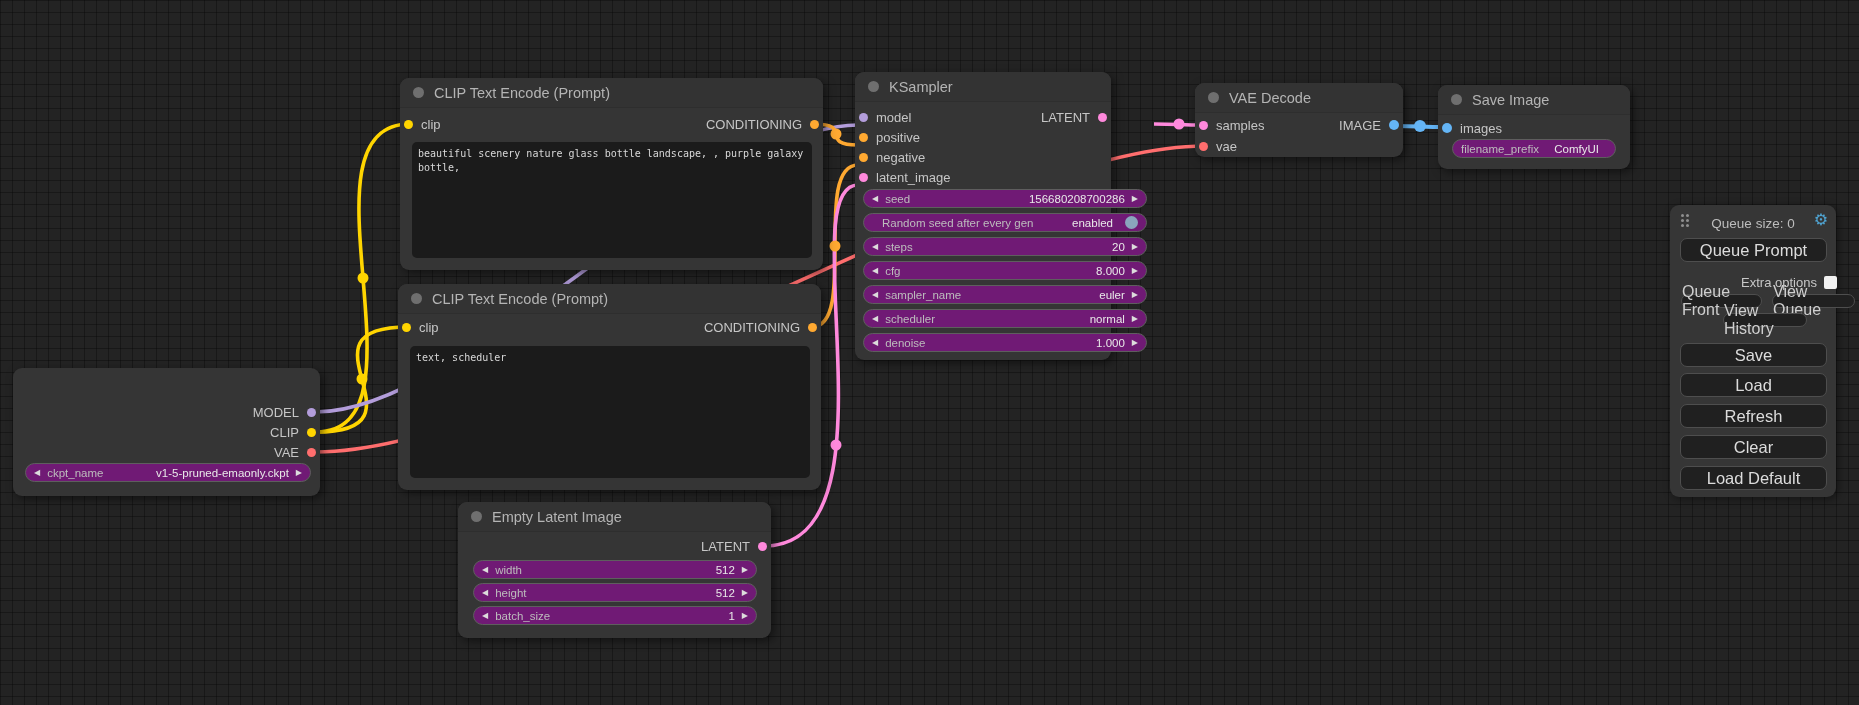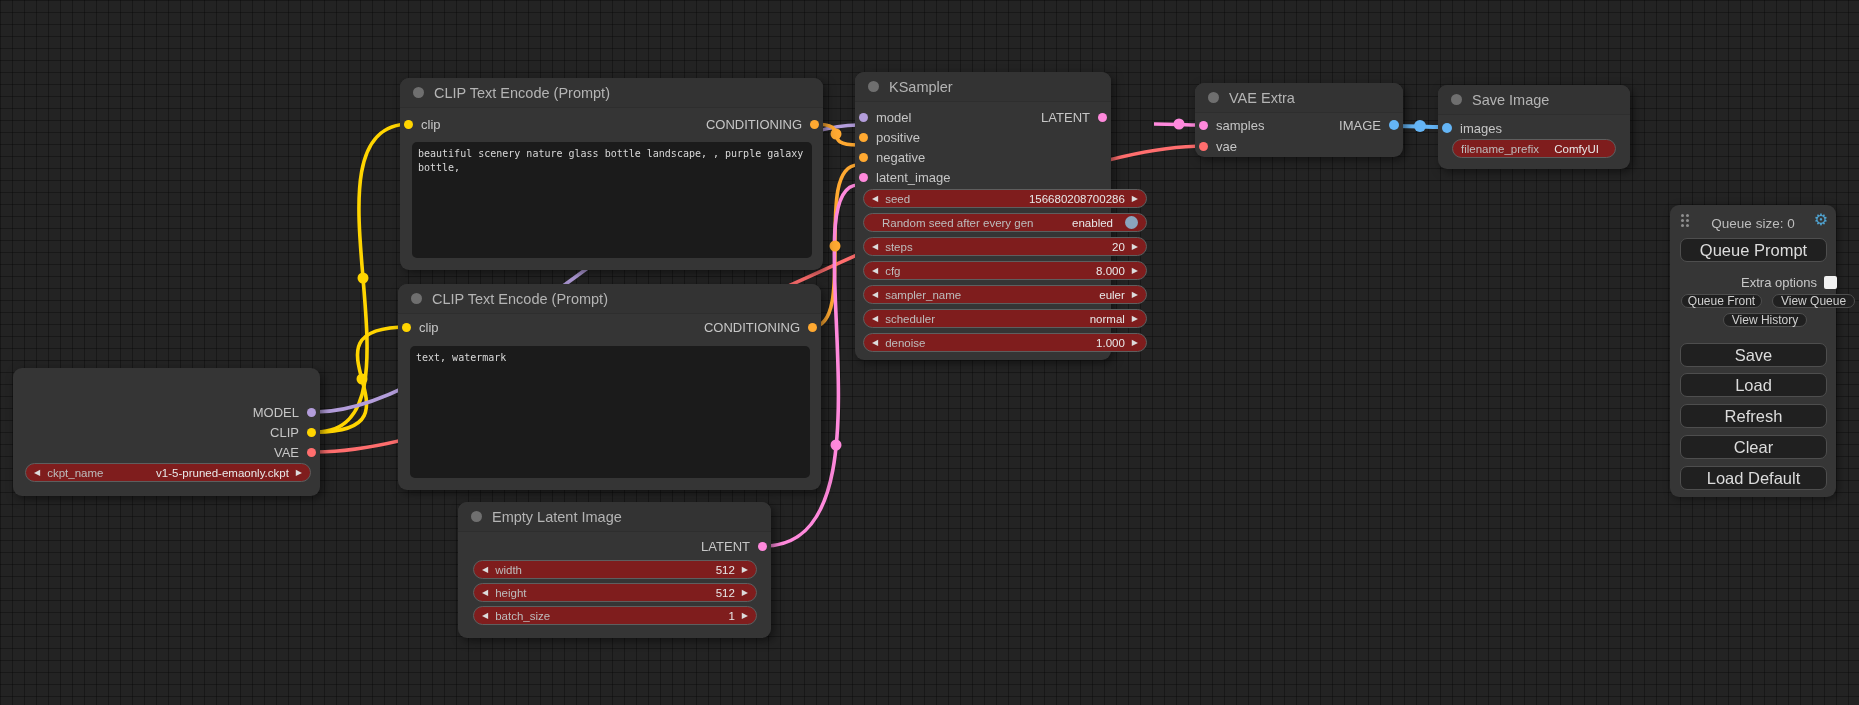--- a/index.html
+++ b/index.html
@@ -24,21 +24,21 @@
     border-bottom:1px solid #2e2e2e;
   }
   .tdot{width:11px;height:11px;border-radius:50%;background:#6f6f6f;flex:none;}
   .rowp{position:absolute;height:18px;display:flex;align-items:center;gap:8px;
     font-size:13px;color:#c6c6c6;}
   .rowp.in{left:4px;}
   .rowp.out{right:4px;flex-direction:row-reverse;}
   .pdot{width:9px;height:9px;border-radius:50%;flex:none;}
   .pdot.big{width:10px;height:10px;}
   .widget{
-    position:absolute;height:19px;background:#7f1d1d;border:1px solid #5e5e5e;
+    position:absolute;height:19px;background:#701a75;border:1px solid #5e5e5e;
     border-radius:10px;display:flex;align-items:center;gap:7px;
     font-size:11.5px;color:#c9c9c9;padding:0 8px;box-sizing:border-box;
   }
   .warrow{font-size:8px;color:#dcdcdc;line-height:1;flex:none;}
   .wlabel{color:#bdbdbd;white-space:nowrap;}
   .wvalue{margin-left:auto;color:#e8e8e8;white-space:nowrap;}
   .toggle{width:13px;height:13px;border-radius:50%;flex:none;margin-left:5px;}
   .textbox{
     position:absolute;background:#1b1b1b;border-radius:5px;
     font-family:"DejaVu Sans Mono",monospace;font-size:10px;line-height:13.5px;
@@ -56,21 +56,21 @@
     box-shadow:5px 0 #8e8e8e,0 5px #8e8e8e,5px 5px #8e8e8e,0 10px #8e8e8e,5px 10px #8e8e8e;}
   .qsize{position:absolute;left:0;right:0;top:11px;text-align:center;font-size:13.5px;color:#bdbdbd;}
   .qgear{position:absolute;right:8px;top:7px;font-size:16px;line-height:1;
     font-family:"DejaVu Sans",sans-serif;}
   .qbtn{
     position:absolute;background:#202020;border:1px solid #4e4e4e;border-radius:7px;
     color:#dcdcdc;display:flex;align-items:center;justify-content:center;
     box-sizing:border-box;cursor:pointer;
   }
   .qbig{left:10px;right:9px;height:24px;font-size:16.5px;}
-  .qsmall{height:14px;font-size:12px;border-radius:8px;color:#cfcfcf;}
+  .qsmall{height:14px;font-size:16px;border-radius:8px;color:#cfcfcf;}
   .qextra{position:absolute;left:0;top:70px;width:100%;display:flex;align-items:center;
     justify-content:center;gap:7px;font-size:13px;color:#c8c8c8;margin-left:36px;}
   .qcheck{width:13px;height:13px;background:#f2f2f2;border-radius:2px;}
 </style>
 </head>
 <body>
 
 <svg id="wires" width="1859" height="705" viewBox="0 0 1859 705">
   <path d="M316,432 C436,432 290,124 410,124" fill="none" stroke-width="3.6" stroke="#FFD500"></path>
   <path d="M316,432 C436,432 288,327 408,327" fill="none" stroke-width="3.6" stroke="#FFD500"></path>
@@ -133,21 +133,21 @@
     <span>CLIP Text Encode (Prompt)</span>
   </div>
   <div class="rowp in" style="top:34px">
     <span class="pdot" style="background-color: rgb(255, 213, 0);"></span>
     <span>clip</span>
   </div>
   <div class="rowp out" style="top:34px">
     <span class="pdot" style="background-color: rgb(255, 169, 49);"></span>
     <span>CONDITIONING</span>
   </div>
-  <div class="textbox" style="left:12px;width:400px;top:62px;height:132px">text, watermark</div>
+  <div class="textbox" style="left:12px;width:400px;top:62px;height:132px">text, scheduler</div>
 </div>
 
 <div class="node" style="left:458px;top:502px;width:313px;height:136px">
   <div class="ntitle">
     <span class="tdot"></span>
     <span>Empty Latent Image</span>
   </div>
   <div class="rowp out" style="top:35px">
     <span class="pdot" style="background-color: rgb(255, 137, 220);"></span>
     <span>LATENT</span>
@@ -236,21 +236,21 @@
     <span class="warrow">◀</span>
     <span class="wlabel">denoise</span>
     <span class="wvalue">1.000</span>
     <span class="warrow">▶</span>
   </div>
 </div>
 
 <div class="node" style="left:1195px;top:83px;width:208px;height:74px">
   <div class="ntitle">
     <span class="tdot"></span>
-    <span>VAE Extra</span>
+    <span>VAE Decode</span>
   </div>
   <div class="rowp in" style="top:33px">
     <span class="pdot" style="background-color: rgb(255, 137, 220);"></span>
     <span>samples</span>
   </div>
   <div class="rowp in" style="top:54px">
     <span class="pdot" style="background-color: rgb(255, 110, 110);"></span>
     <span>vae</span>
   </div>
   <div class="rowp out" style="top:33px">

